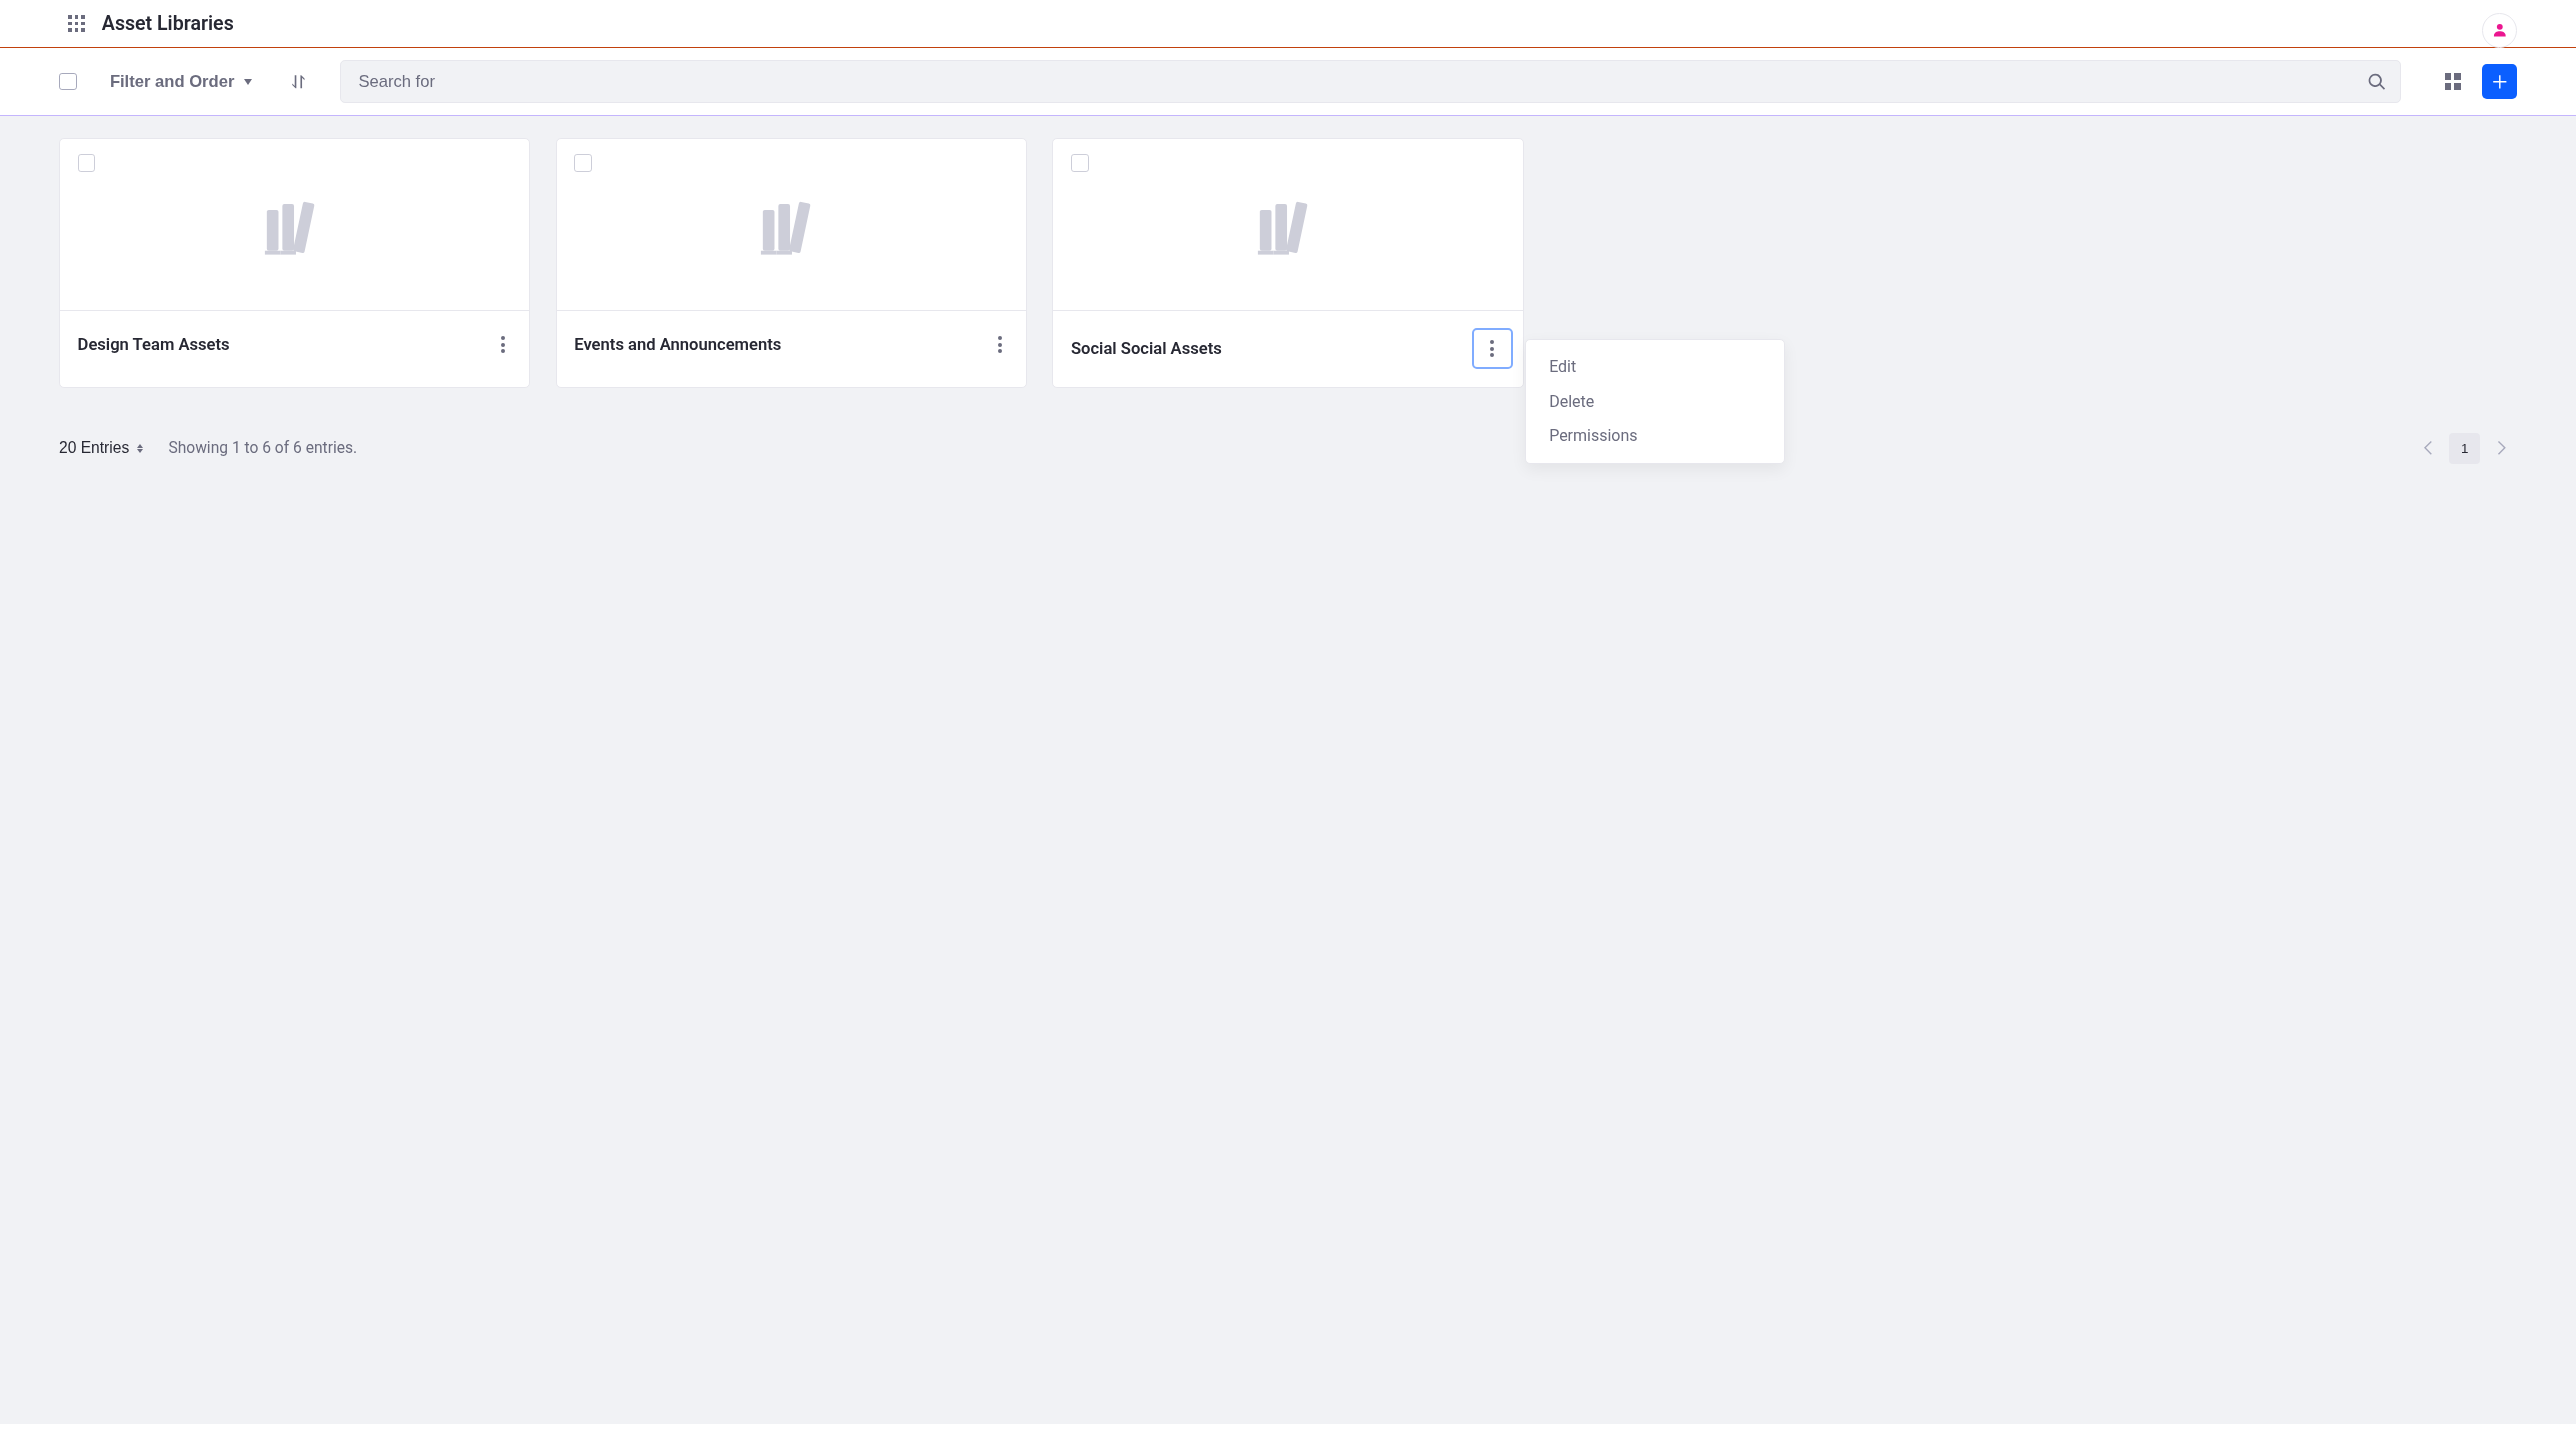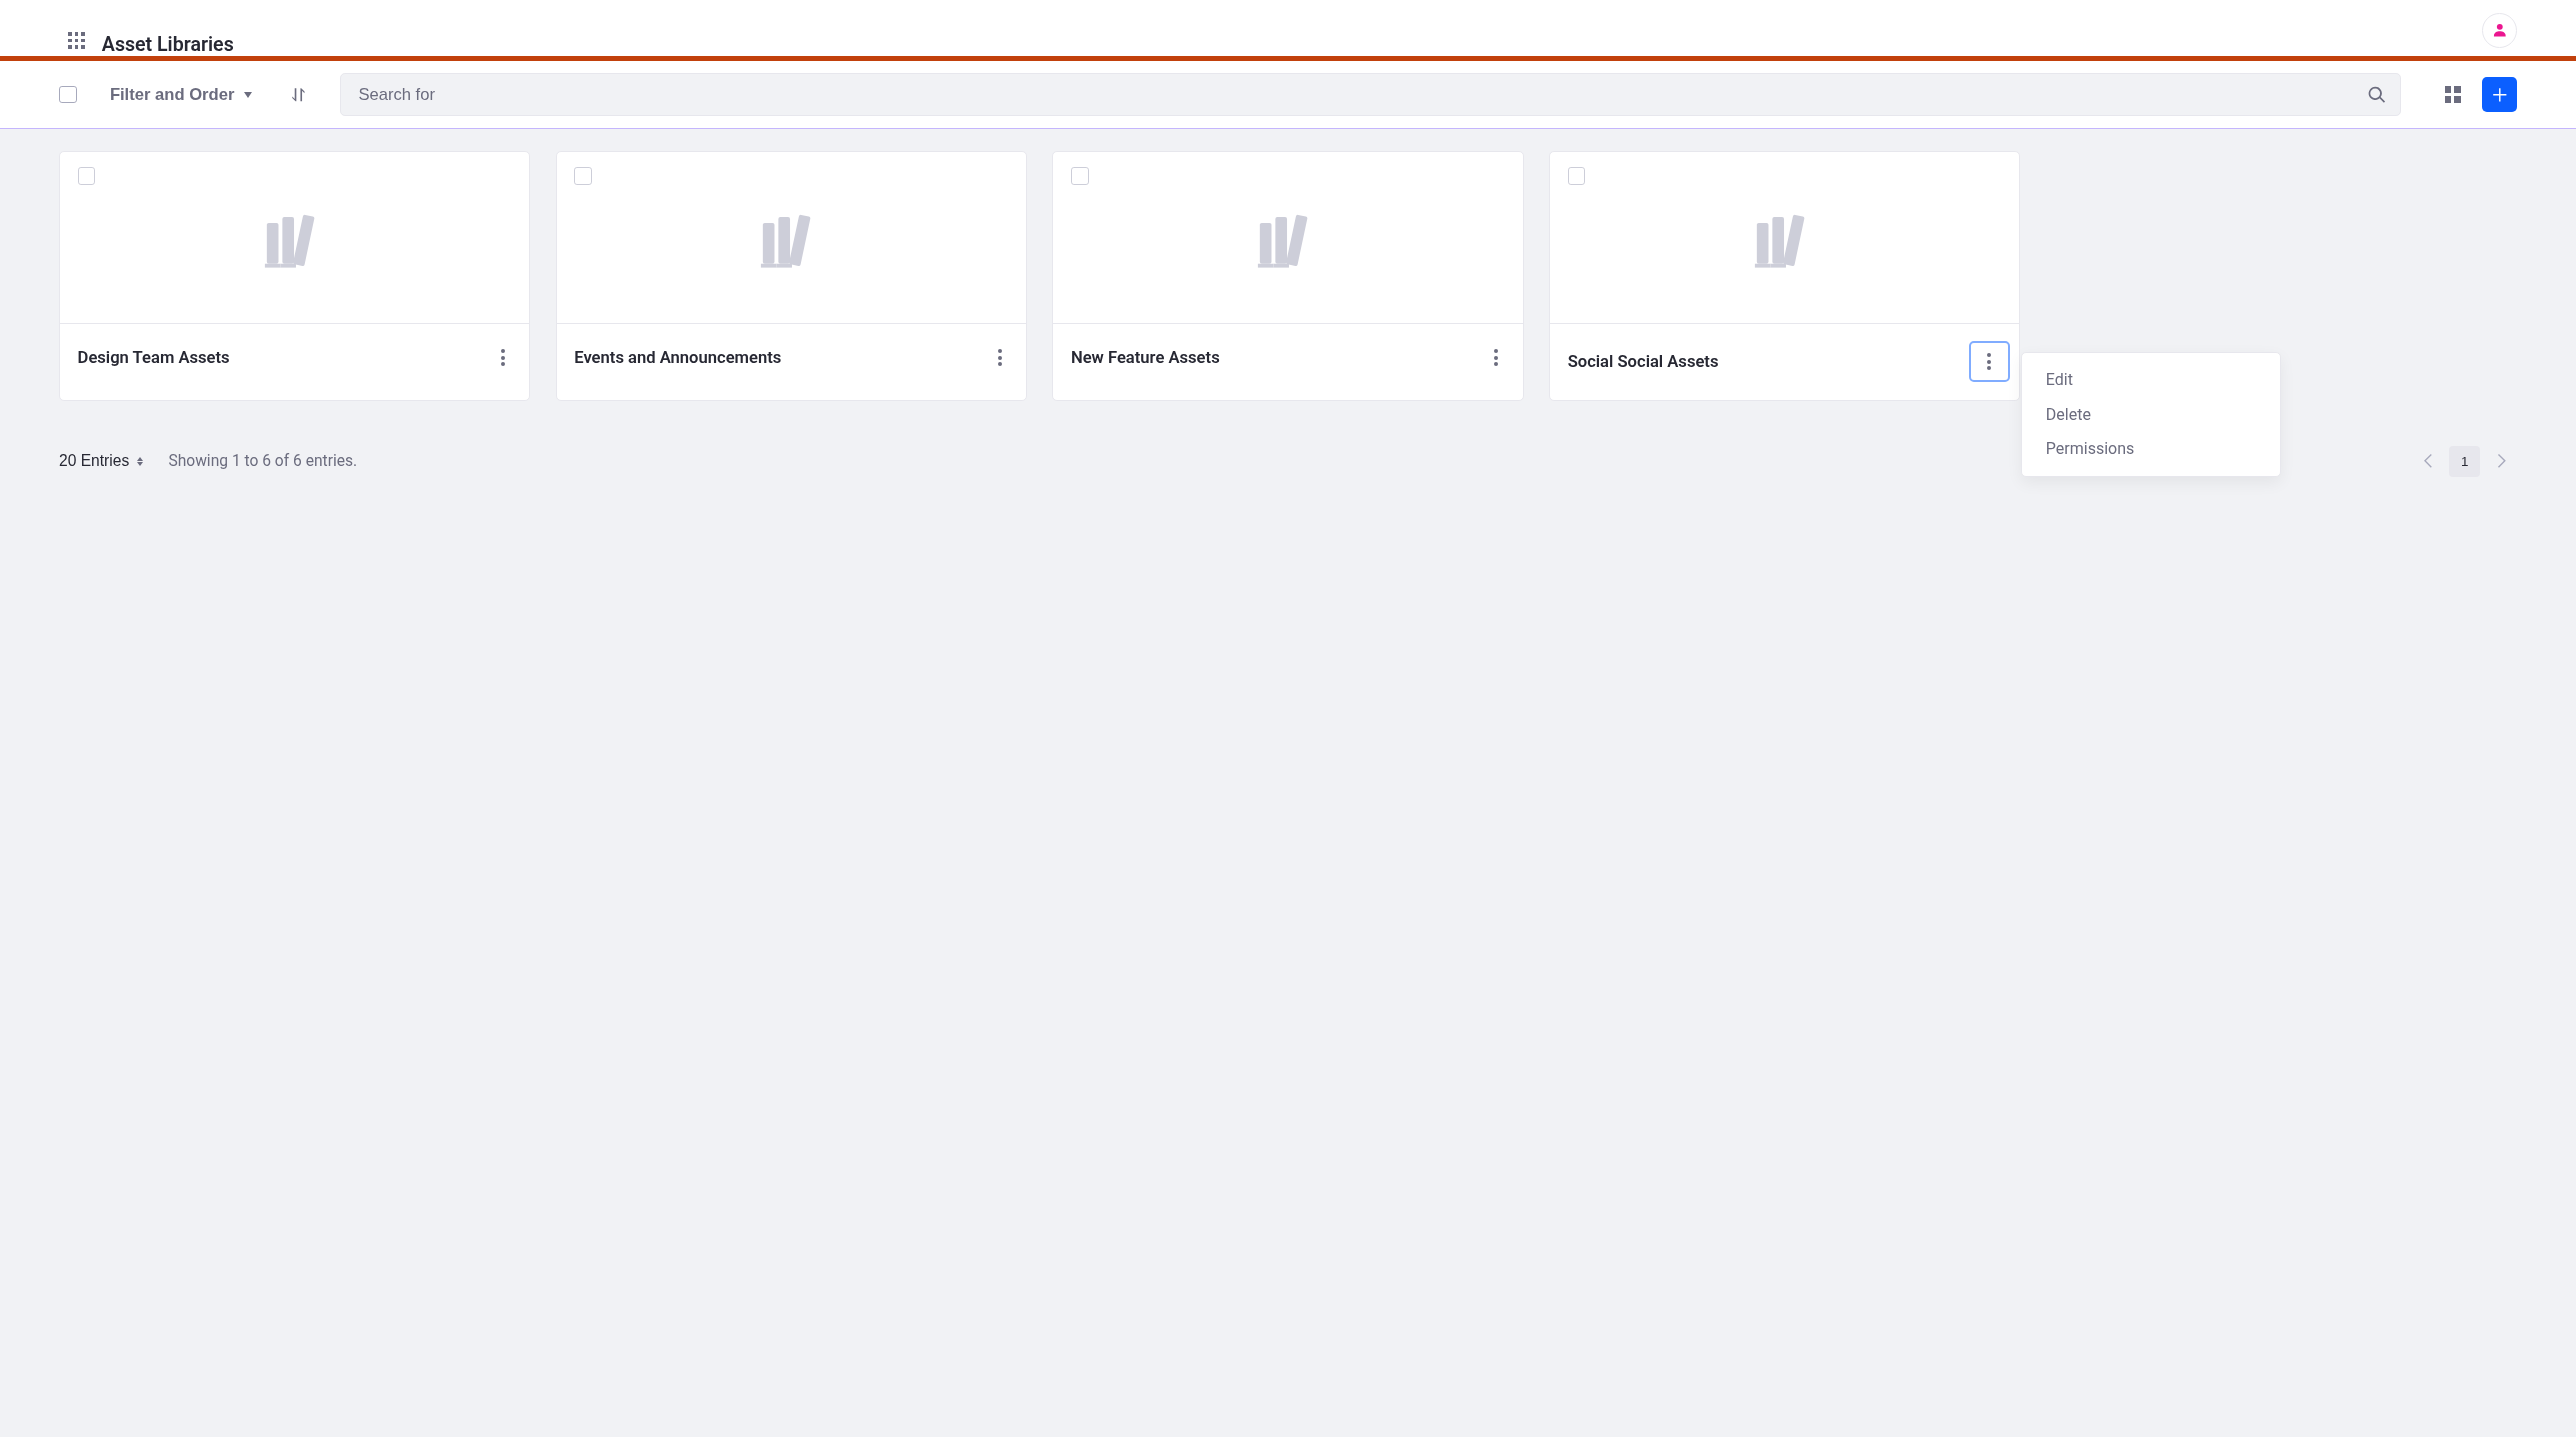--- a/index.html
+++ b/index.html
@@ -7,24 +7,24 @@
     font-family: -apple-system, BlinkMacSystemFont, "Segoe UI", Roboto, "Helvetica Neue", Arial, sans-serif;
     font-size: 15.6px;
     color: #272833;
     background: #fff;
     width: 100%;
     height: 100%;
   }
 
   
   .header {
-    height: 61px;
-    border-bottom: 5px solid #c2410c;
-    display: flex;
-    align-items: flex-end;
+    height: 48px;
+    border-bottom: 1px solid #c2410c;
+    display: flex;
+    align-items: center;
     padding: 0 59px 0 61px;
     position: relative;
   }
   .header .apps-btn {
     width: 31px;
     height: 31px;
     display: flex;
     align-items: center;
     justify-content: center;
     cursor: pointer;
@@ -379,38 +379,20 @@
       </div>
       <div class="card">
         <div class="card-preview">
           <div class="card-checkbox"></div>
           <svg viewBox="0 0 70 62" class="books">
             <use href="#books-icon"></use>
           </svg>
         </div>
         <div class="card-footer">
           <span class="card-title">Events and Announcements</span>
-          <button class="kebab-btn">
-            <div class="kebab">
-              <span></span>
-              <span></span>
-              <span></span>
-            </div>
-          </button>
-        </div>
-      </div>
-      <div class="card">
-        <div class="card-preview">
-          <div class="card-checkbox"></div>
-          <svg viewBox="0 0 70 62" class="books">
-            <use href="#books-icon"></use>
-          </svg>
-        </div>
-        <div class="card-footer">
-          <span class="card-title">New Feature Assets</span>
           <button class="kebab-btn">
             <div class="kebab">
               <span></span>
               <span></span>
               <span></span>
             </div>
           </button>
         </div>
       </div>
       <div class="card">

